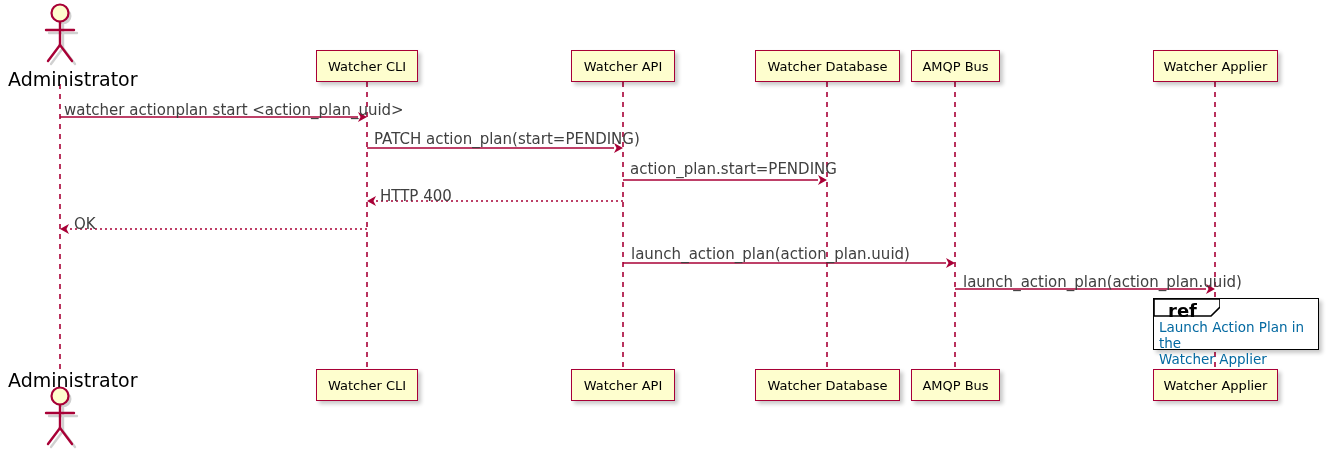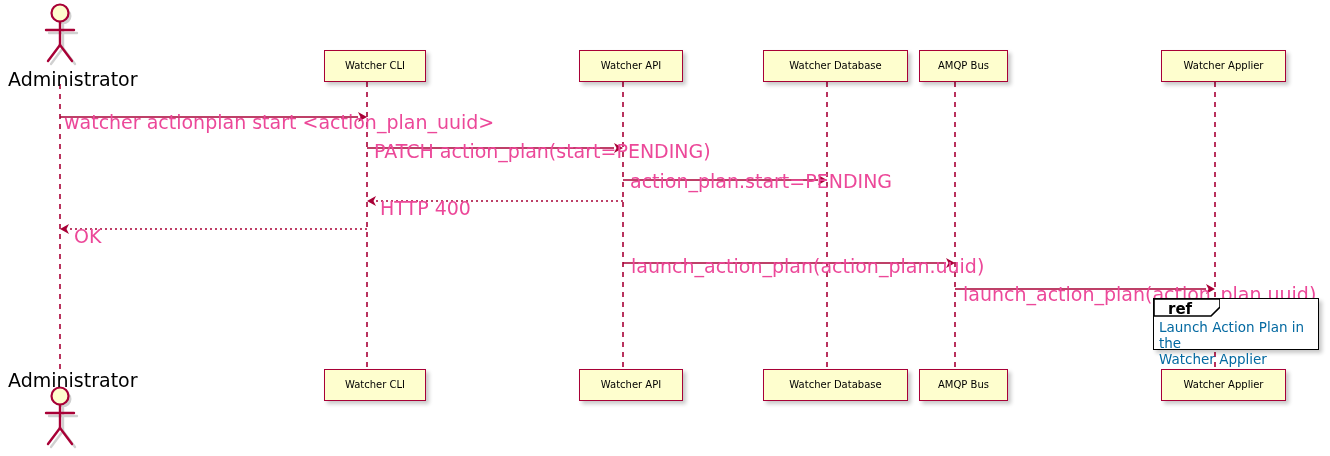--- a/index.html
+++ b/index.html
@@ -53,57 +53,55 @@
   }
   .participant-box {
     position: absolute;
     box-sizing: border-box;
     background: #FEFECE;
     border: 1.6px solid #A80036;
     box-shadow: 3px 3px 4px rgba(0,0,0,0.22);
     display: flex;
     align-items: center;
     justify-content: center;
-    font-size: 10px;
+    font-size: 13px;
     color: #000000;
     white-space: nowrap;
     line-height: 1;
-    margin-left: 8px;
   }
   .actor-label {
     position: absolute;
     font-size: 19px;
     color: #000000;
     white-space: nowrap;
     line-height: 1;
   }
   .msg-label {
     position: absolute;
-    font-size: 19px;
-    color: #ec4899;
-    white-space: nowrap;
-    line-height: 1;
-    margin-top: 10px;
+    font-size: 15px;
+    color: #404040;
+    white-space: nowrap;
+    line-height: 1;
   }
   .ref-frame {
     position: absolute;
     box-sizing: border-box;
     background: #FFFFFF;
     border: 1.6px solid #000000;
     box-shadow: 3px 3px 4px rgba(0,0,0,0.22);
   }
   .ref-tab {
     position: absolute;
     left: 0;
     top: 0;
     box-sizing: border-box;
   }
   .ref-tab-label {
     position: absolute;
-    font-size: 15px;
+    font-size: 18px;
     font-weight: bold;
     color: #000000;
     white-space: nowrap;
     line-height: 1;
   }
   .ref-body-text {
     position: absolute;
     font-size: 13.5px;
     color: #0369a1;
     line-height: 1.18;

